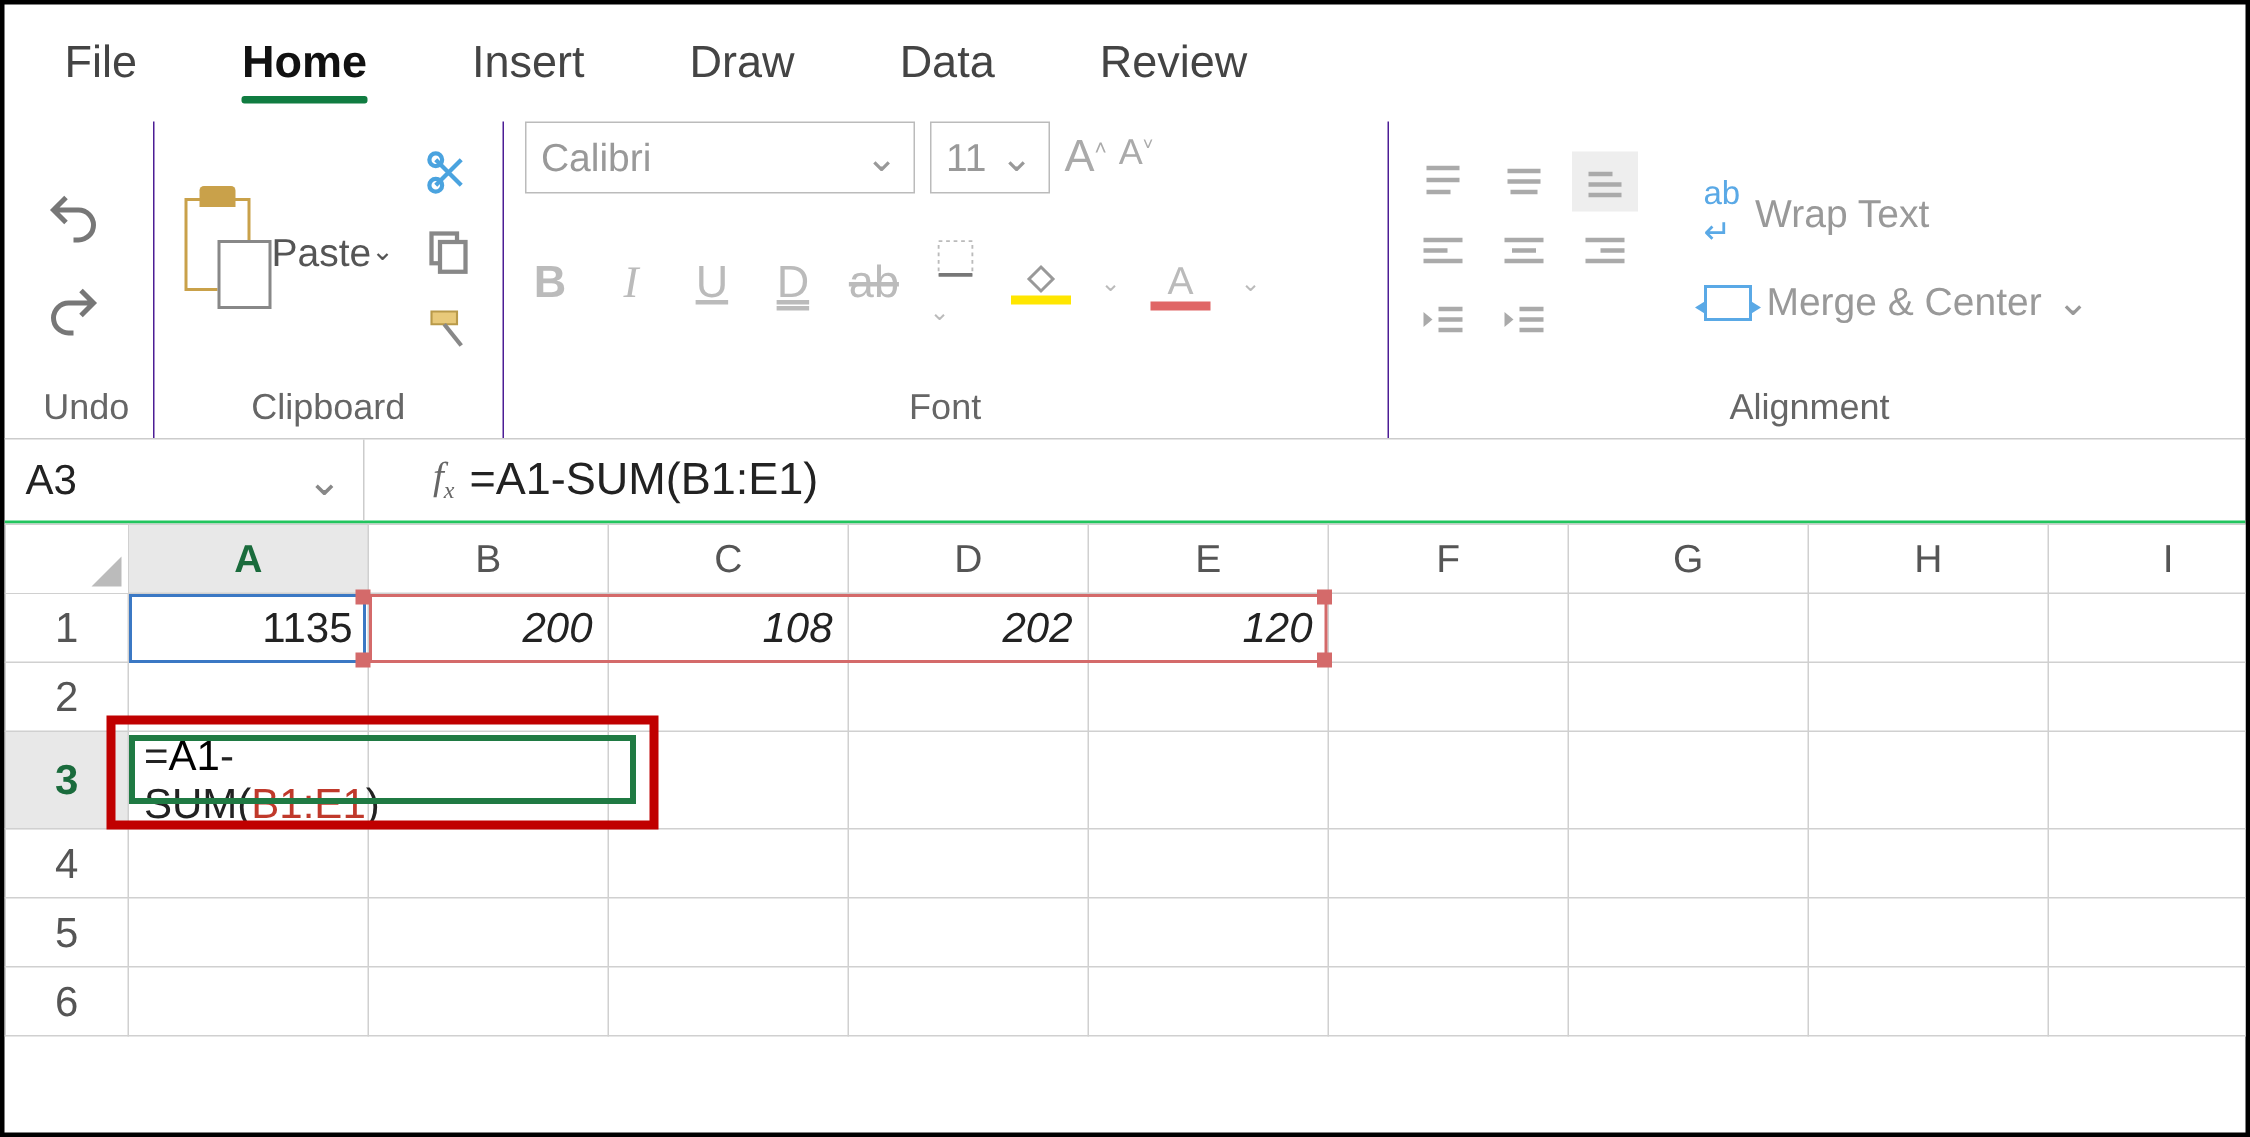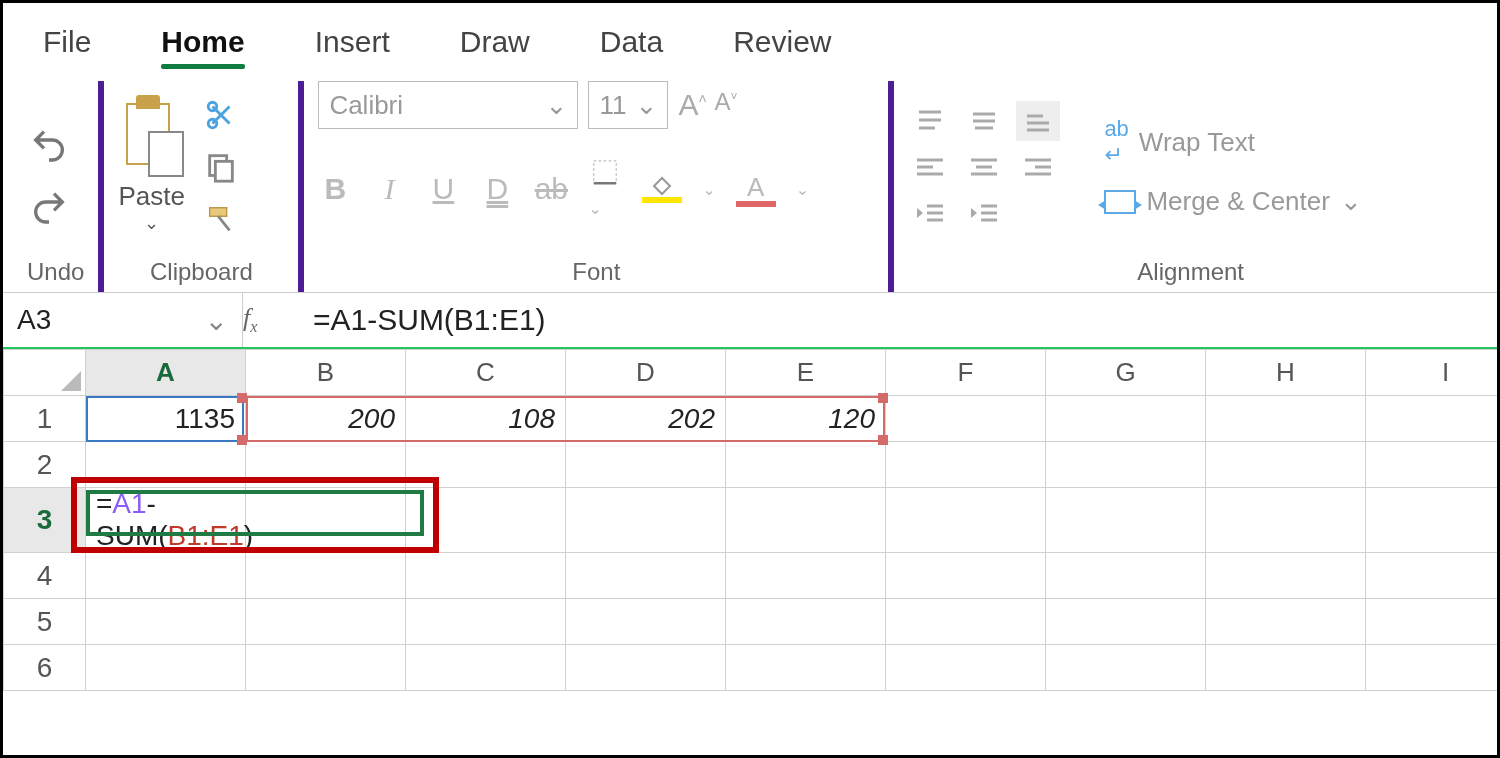--- a/index.html
+++ b/index.html
@@ -47,21 +47,21 @@
     border-bottom: 1px solid #ccc;
     padding: 8px 10px 0 10px;
     height: 220px;
     color: #888;
   }
   .group {
     display: flex;
     flex-direction: column;
     justify-content: space-between;
     padding: 0 14px 6px 14px;
-    border-right: 6px solid #4c1d95;
+    border-right: 1px solid #4c1d95;
   }
   .group:last-child { border-right: none; }
   .group-label {
     text-align: center;
     font-size: 24px;
     color: #666;
     margin-top: 6px;
   }
   .group-body {
     display: flex;
@@ -75,21 +75,21 @@
     flex-direction: column;
     gap: 18px;
     align-items: center;
     padding-top: 18px;
   }
   .icon-btn {
     width: 44px; height: 44px;
     display: inline-flex; align-items: center; justify-content: center;
   }
   
-  .paste-col { display:flex; flex-direction:column; align-items:center; gap:0; }
+  .paste-col { display:flex; flex-direction:row; align-items:center; gap:0; }
   .paste-icon {
     width: 64px; height: 78px;
     position: relative;
   }
   .paste-icon .board {
     position:absolute; left:6px; top:4px; width:44px; height:62px;
     background:#fff; border:2px solid #c9a14a;
   }
   .paste-icon .clip {
     position:absolute; left:16px; top:-4px; width:24px; height:14px;
@@ -137,21 +137,21 @@
   
   .fbar {
     display:flex; align-items:center; height:56px;
     border-bottom:2px solid #22c55e;
   }
   .namebox {
     width:240px; height:100%; padding:0 14px; font-size:28px;
     display:flex; align-items:center; justify-content:space-between;
     border-right:1px solid #ccc;
   }
-  .fx { width:60px; text-align:left; font-style:italic; font-size:26px; color:#666; font-family:"Times New Roman",serif; }
+  .fx { width:60px; text-align:right; font-style:italic; font-size:26px; color:#666; font-family:"Times New Roman",serif; }
   .formula-input {
     flex:1; font-size:30px; padding-left:10px; color:#222;
   }
   
   .sheet { position:relative; }
   table.grid {
     border-collapse:collapse; table-layout:fixed; width:100%;
   }
   table.grid th, table.grid td {
     border:1px solid #d0d0d0; height:46px; font-size:28px;
@@ -185,21 +185,21 @@
   .range-handle-tr, .range-handle-br {
     position:absolute; width:10px; height:10px; background:#d46a6a;
   }
   .edit-border { border:4px solid #1f7a43; }
   .callout {
     position:absolute; border:6px solid #c00000;
   }
   .editcell {
     text-align:left !important; font-size:30px; color:#000; background:#fff;
   }
-  .editcell .tok-ref1 { color:#8b5cf6; }
+  .editcell .tok-ref1 { color:#000000; }
   .editcell .tok-ref2 { color:#c0392b;margin-top:28px; }
   .col-A{width:160px;} .col-B{width:160px;} .col-C{width:160px;} .col-D{width:160px;}
   .col-E{width:160px;} .col-F{width:160px;} .col-G{width:160px;} .col-H{width:160px;}
   .col-I{width:160px;}
   svg { display:block; }
 </style>
 </head>
 <body>
 
 <div class="tabs">

